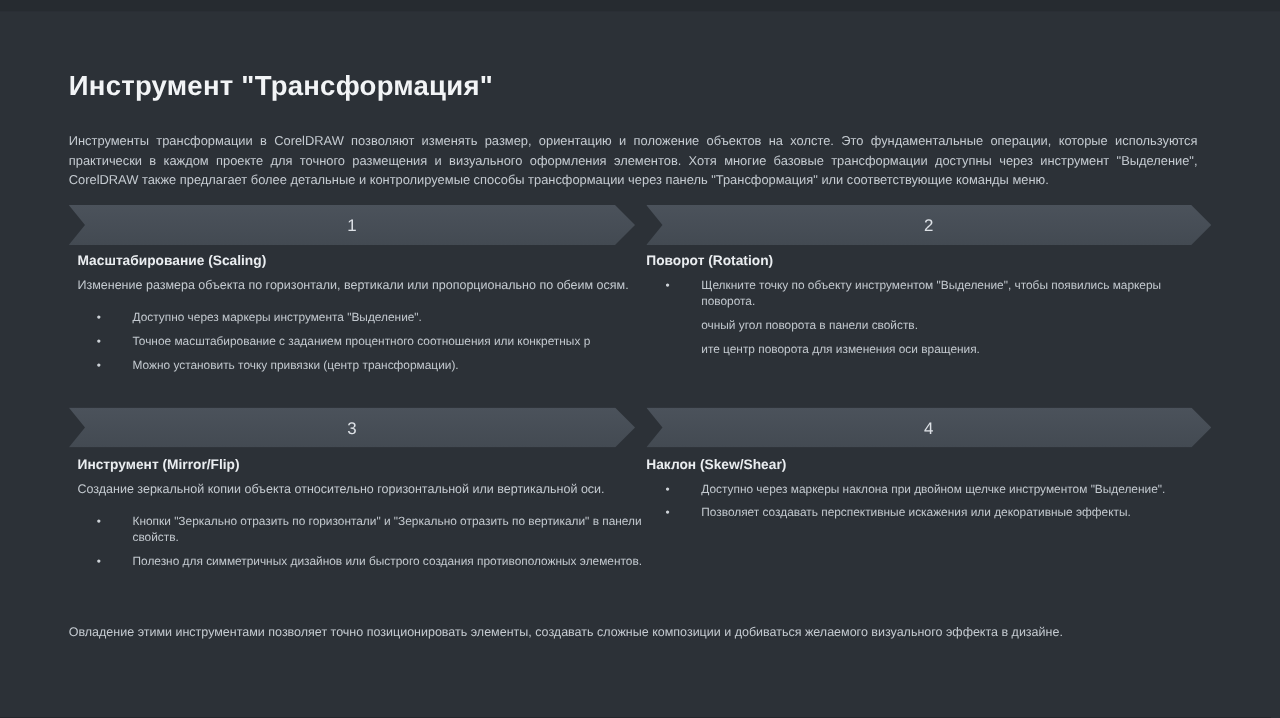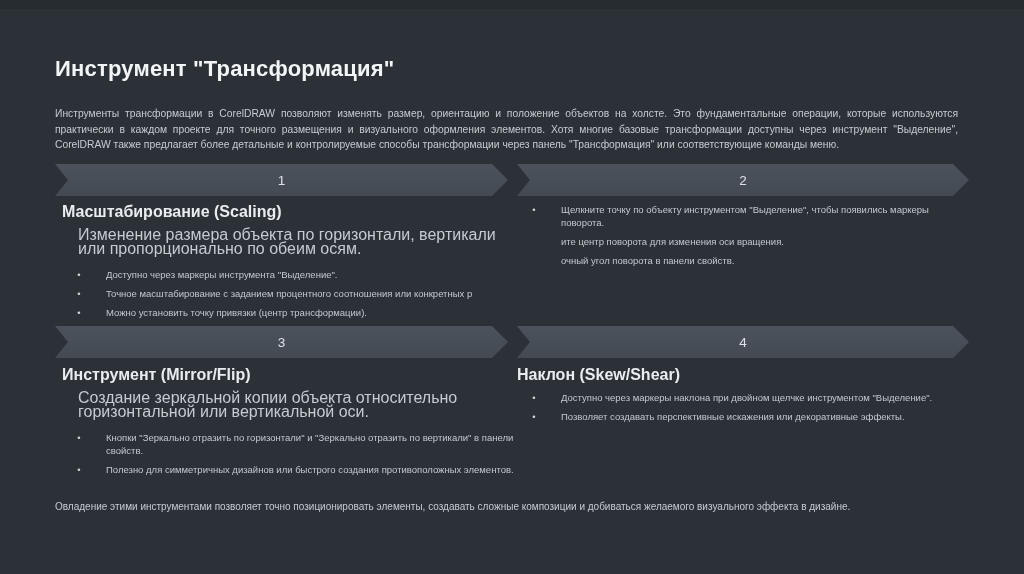--- a/index.html
+++ b/index.html
@@ -33,24 +33,24 @@
   .banner-1 { left:55px;  top:164px; width:453px; }
   .banner-2 { left:517px; top:164px; width:452px; }
   .banner-3 { left:55px;  top:326px; width:453px; }
   .banner-4 { left:517px; top:326px; width:452px; }
   .section { position:absolute; width:452px; color:#c3c9cf; }
   .sec-1 { left:62px;  top:203px; }
   .sec-2 { left:517px; top:203px; }
   .sec-3 { left:62px;  top:366px; }
   .sec-4 { left:517px; top:366px; }
   .section h2 {
-    margin:0 0 7px 0; font-size:16px; font-weight:700; color:#eaedf0;
+    margin:0 0 7px 0; font-size:11px; font-weight:700; color:#eaedf0;
   }
   .section .desc {
-    margin:0 0 12px 16px; font-size:16px; line-height:14px; color:#c5cbd1;
+    margin:0 0 12px 0; font-size:10px; line-height:14px; color:#c5cbd1;
   }
   .section ul { list-style:none; margin:0; padding:0; }
   .section li {
     display:flex; font-size:9.5px; line-height:13px;
     margin-bottom:6px; color:#c3c9cf;
   }
   .marker {
     flex:0 0 auto; width:16px; margin-left:9px; text-align:center; color:#cdd2d7;
   }
   .bullet-text { flex:1 1 auto;margin-left:19px; }
@@ -90,32 +90,33 @@
         <span class="bullet-text">Точное масштабирование с заданием процентного соотношения или конкретных р</span>
       </li>
       <li>
         <span class="marker">•</span>
         <span class="bullet-text">Можно установить точку привязки (центр трансформации).</span>
       </li>
     </ul>
   </div>
 
   <div class="section sec-2">
+    <h2>Поворот (Rotation)</h2>
     <ul>
       <li>
         <span class="marker">•</span>
         <span class="bullet-text">Щелкните точку по объекту инструментом "Выделение", чтобы появились маркеры поворота.</span>
       </li>
       <li class="no-marker">
         <span class="marker">•</span>
-        <span class="bullet-text">ите центр поворота для изменения оси вращения.</span>
+        <span class="bullet-text">очный угол поворота в панели свойств.</span>
       </li>
       <li class="no-marker">
         <span class="marker">•</span>
-        <span class="bullet-text">очный угол поворота в панели свойств.</span>
+        <span class="bullet-text">ите центр поворота для изменения оси вращения.</span>
       </li>
     </ul>
   </div>
 
   <div class="banner banner-3">
     <span>3</span>
   </div>
   <div class="banner banner-4">
     <span>4</span>
   </div>

